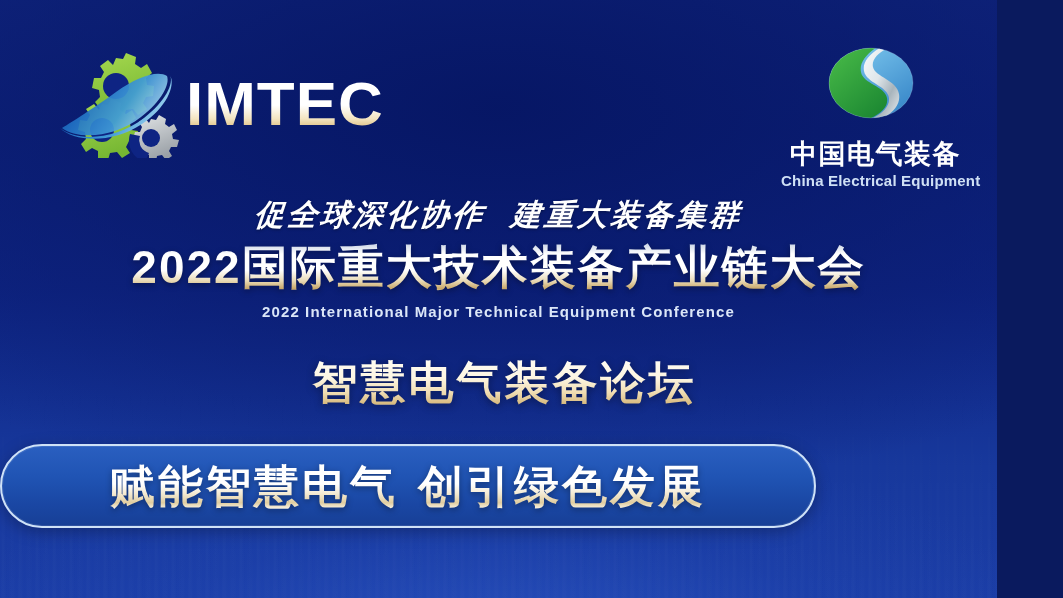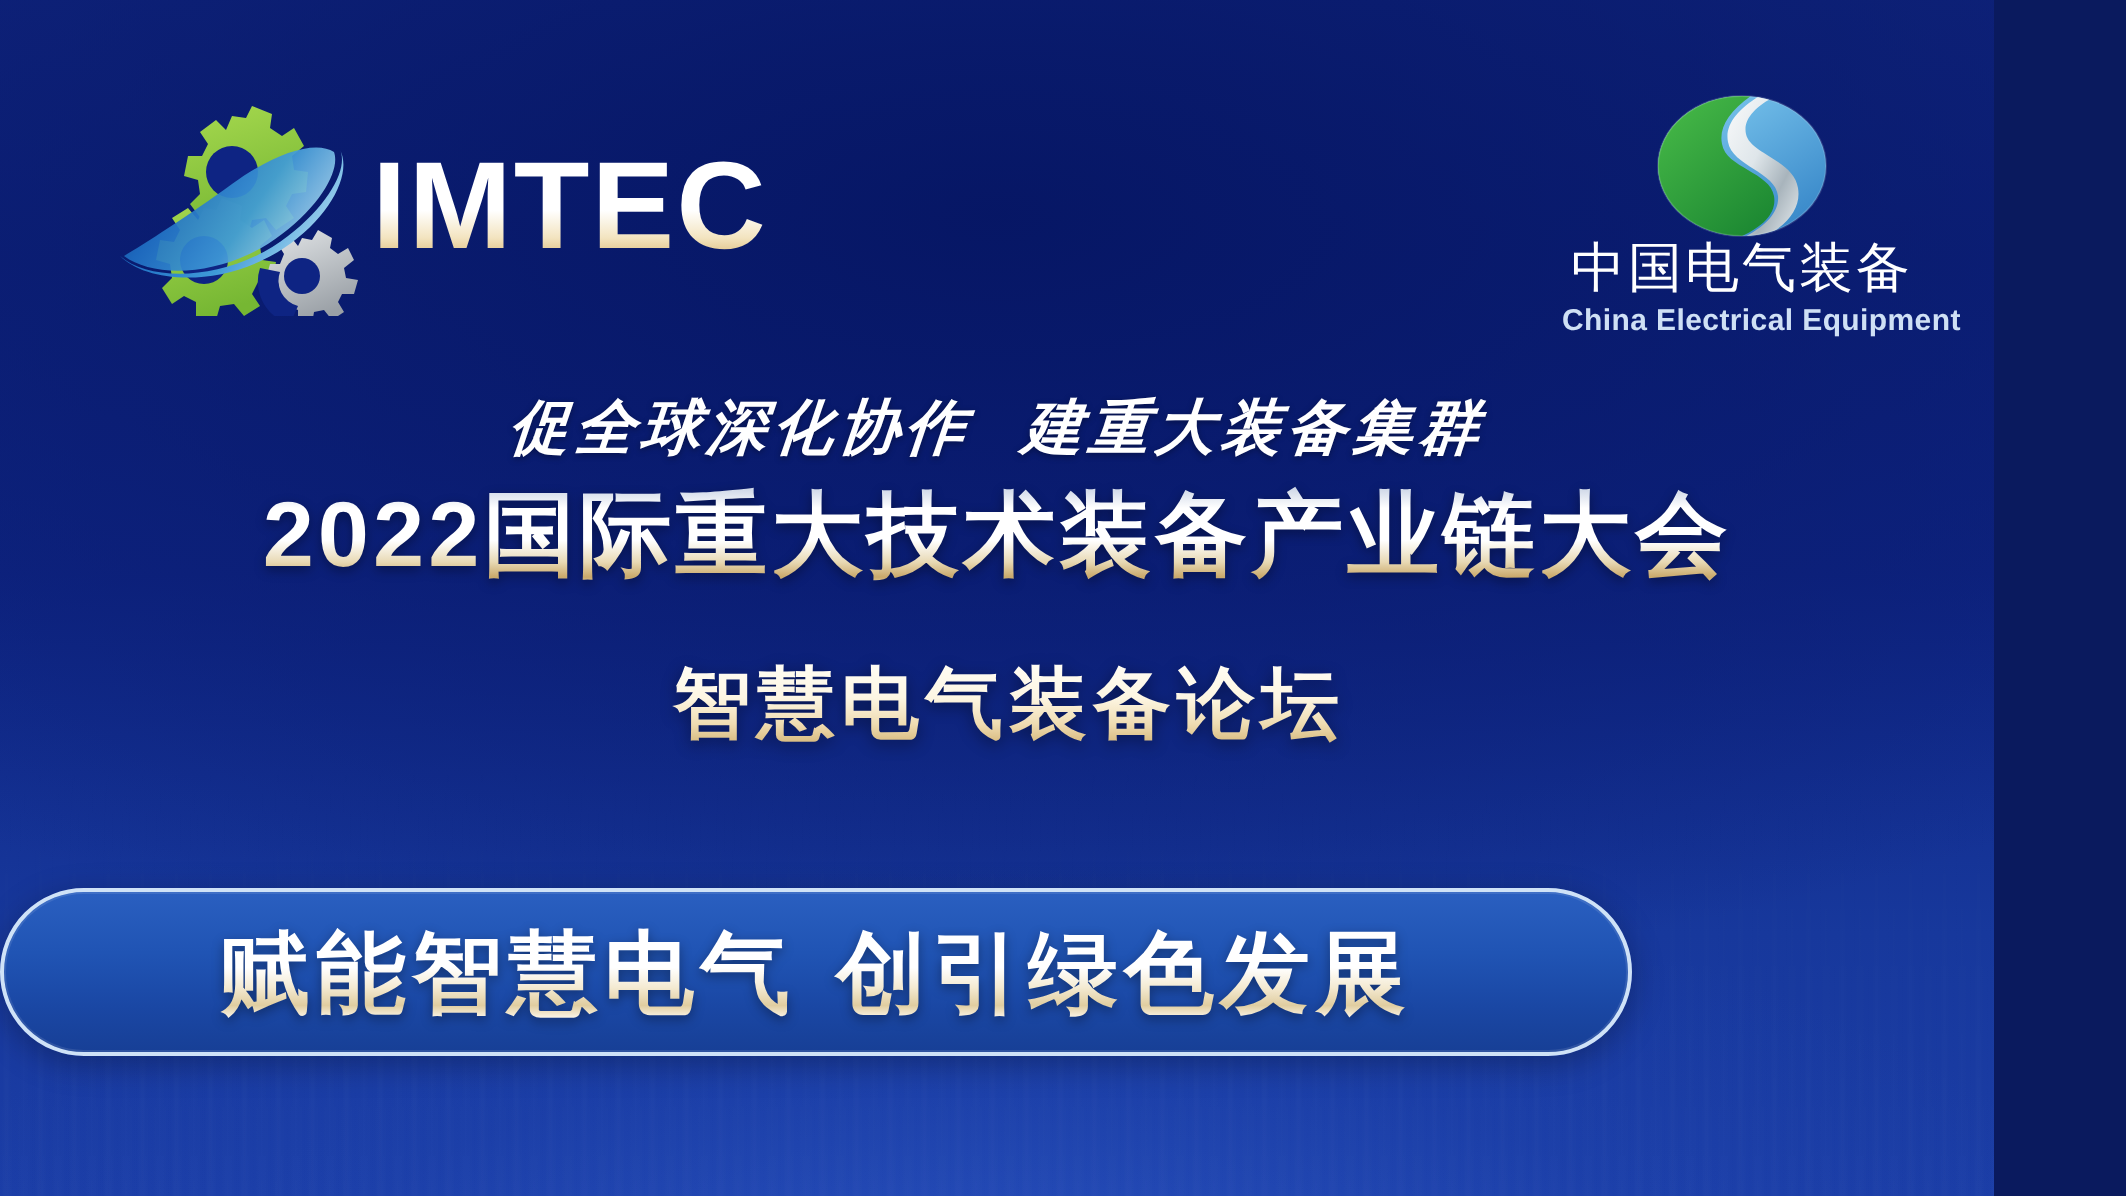--- a/index.html
+++ b/index.html
@@ -68,27 +68,28 @@
   
   #cee-logo {
     position: absolute;
     right: 36px;
     top: 46px;
     width: 180px;
     text-align: center;
   }
   #cee-mark { display: block; margin: 0 auto; }
   #cee-cn {
-    margin-top: 0;
+    margin-top: 20px;
     font-size: 27px;
-    font-weight: normal;
+    font-weight: bold;
     color: #ffffff;
     letter-spacing: 1.5px;
     line-height: 1.1;
     white-space: nowrap;
+    text-align: right;
   }
   #cee-en {
     margin-top: 2px;
     font-size: 15px;
     font-weight: bold;
     color: #cfe0f5;
     letter-spacing: 0.2px;
     white-space: nowrap;
   }
 
@@ -130,21 +131,21 @@
   #conf-title-en {
     margin-top: 9px;
     font-size: 15px;
     font-weight: bold;
     color: #dbe6f8;
     letter-spacing: 1.1px;
   }
 
   #forum-title {
     margin-top: 36px;
-    font-size: 39px;
+    font-size: 45px;
     font-weight: bold;
     letter-spacing: 3px;
     line-height: 1.2;
     background: linear-gradient(180deg, #fffdf6 0%, #fdf6e3 40%, #efdcb2 68%, #d8bb80 88%, #f6ecd6 100%);
     -webkit-background-clip: text;
     background-clip: text;
     color: transparent;
     -webkit-text-fill-color: transparent;
     filter: drop-shadow(0 2px 4px rgba(0,0,0,0.4));
     padding-left: 12px;
@@ -283,20 +284,21 @@
     </svg>
     <div id="cee-cn">中国电气装备</div>
     <div id="cee-en">China Electrical Equipment</div>
   </div>
 
   <div id="center">
     <div id="slogan-script"><span>促全球深化协作</span><span class="gap"></span><span>建重大装备集群</span></div>
 
     <div id="conf-title-cn">2022国际重大技术装备产业链大会</div>
 
+    <div id="conf-title-en">2022 International Major Technical Equipment Conference</div>
 
     <div id="forum-title">智慧电气装备论坛</div>
   </div>
 
   <div id="pill-wrap">
     <div id="pill">
       <div id="pill-text"><span>赋能智慧电气</span><span class="gap"></span><span>创引绿色发展</span></div>
     </div>
   </div>
 

